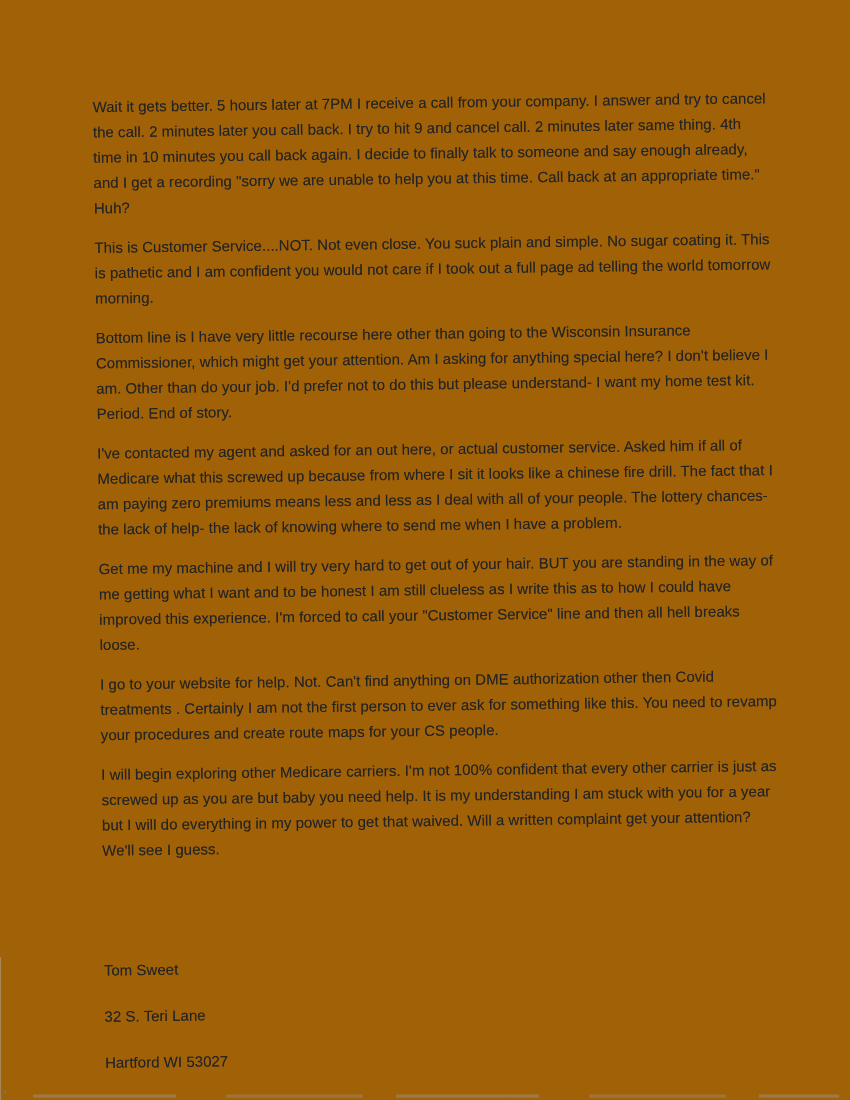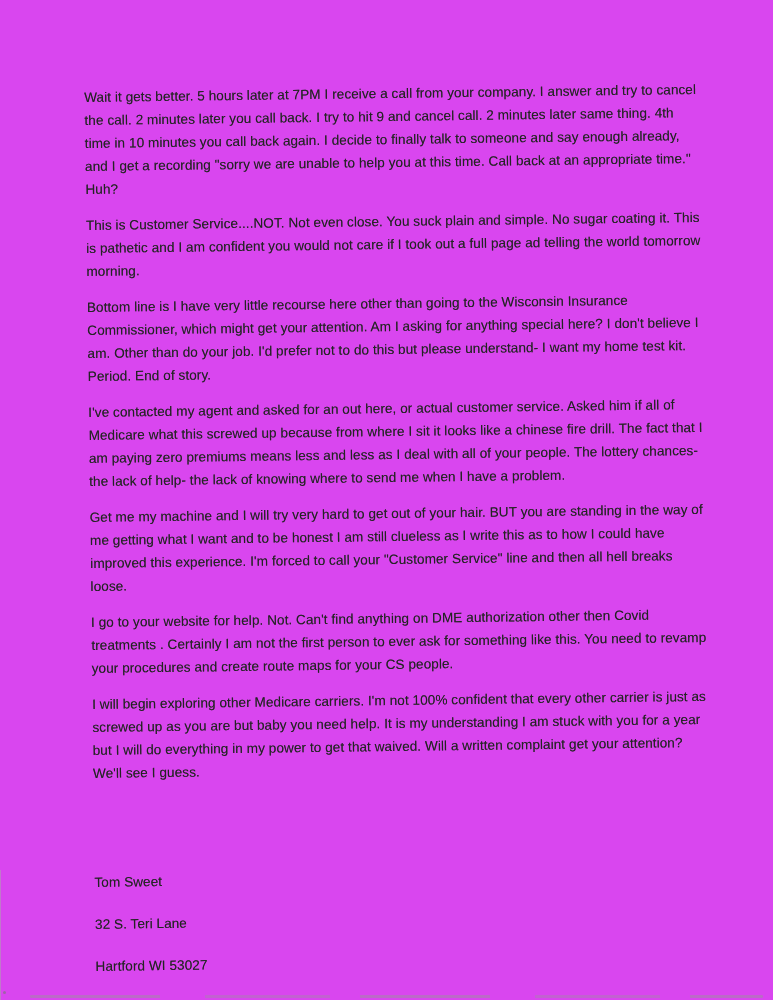--- a/index.html
+++ b/index.html
@@ -10,21 +10,21 @@
     width: 773px;
     height: 1000px;
     background: #ffffff;
     position: relative;
     overflow: hidden;
     font-family: "Liberation Sans", sans-serif;
   }
   .page {
     position: absolute;
     inset: 0;
-    background: #d946ef;
+    background: #a16207;
   }
   .letter-body {
     position: absolute;
     left: 84px;
     top: 86px;
     width: 618px;
     transform: rotate(-0.75deg);
     transform-origin: 0 0;
     color: #242424;
     font-size: 13.6px;

